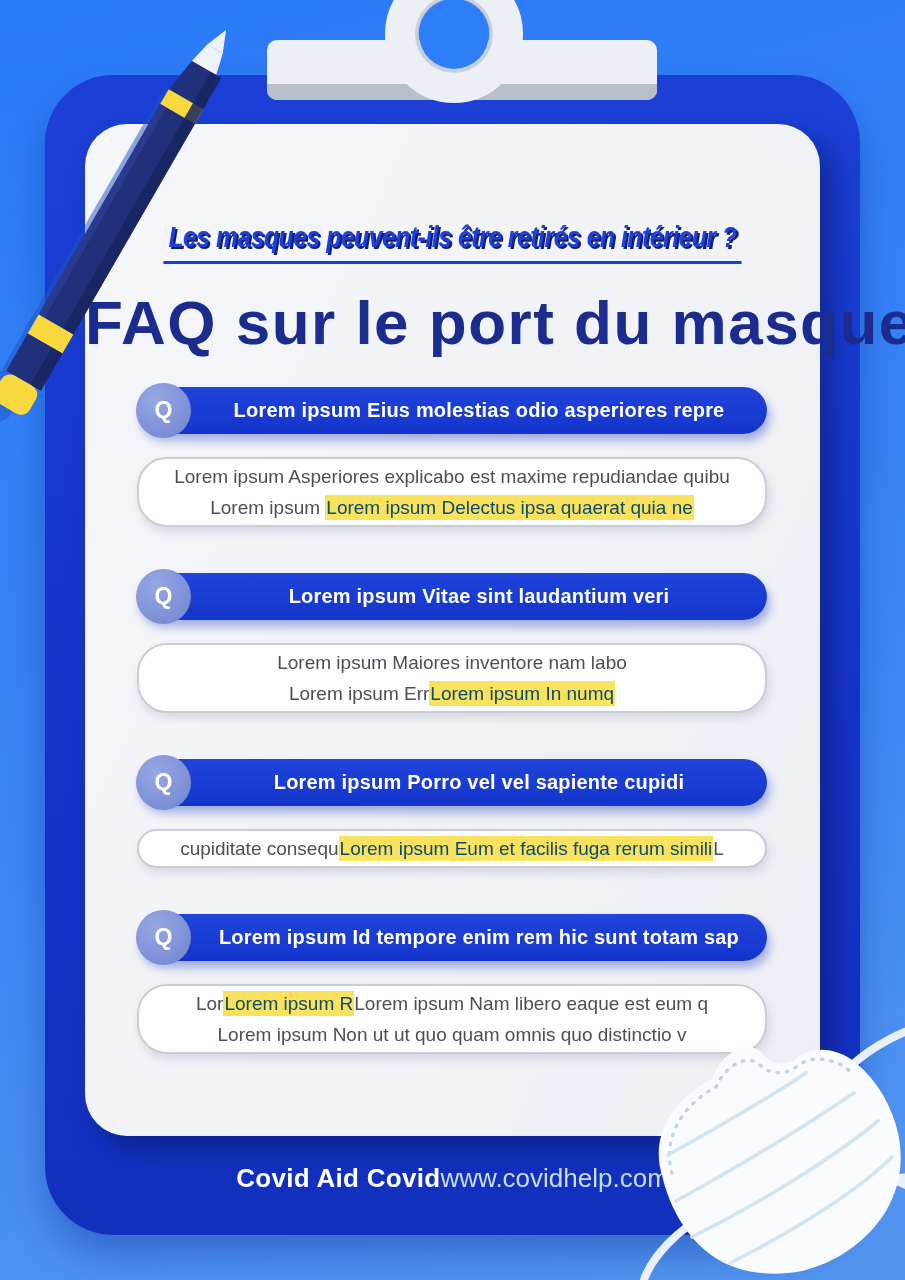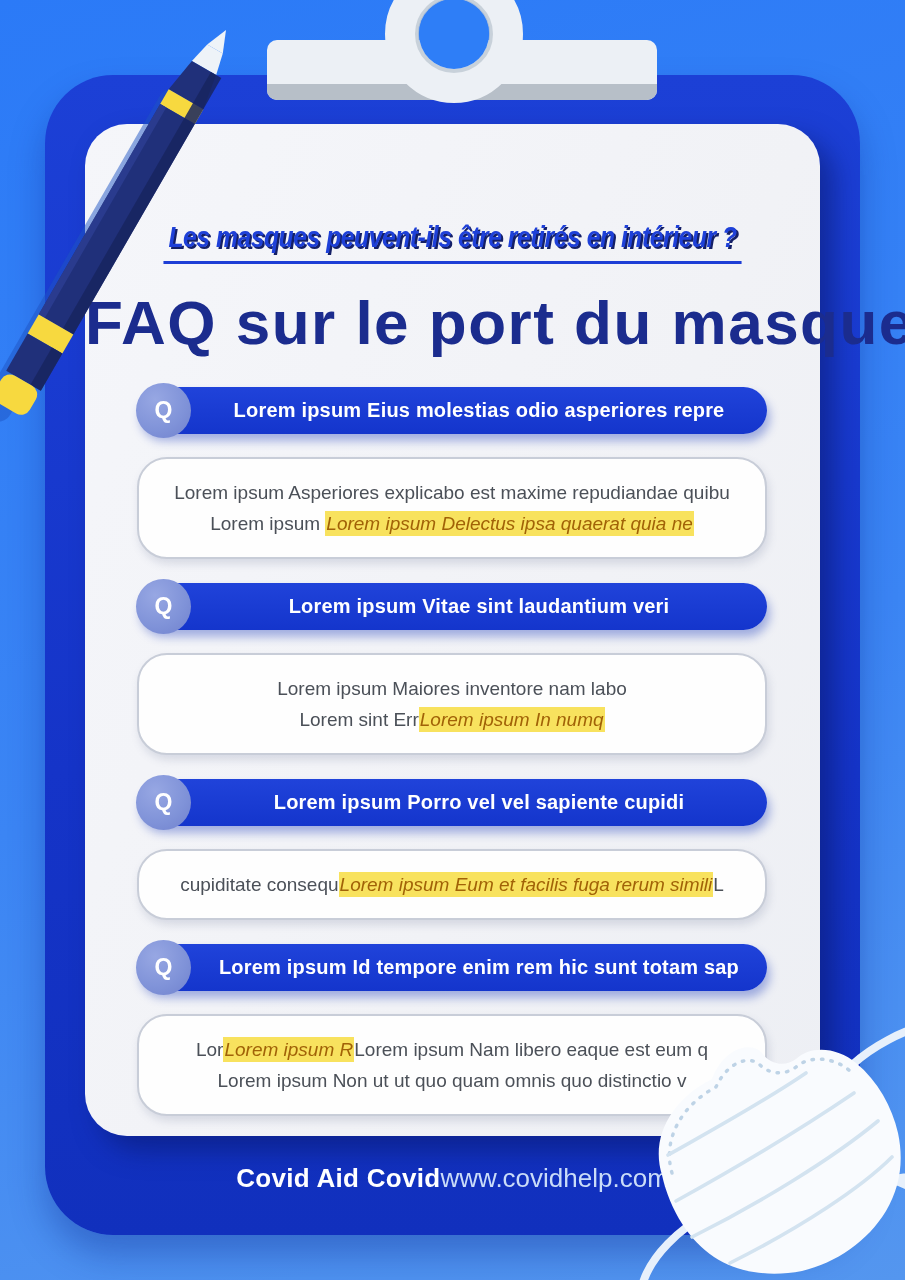--- a/index.html
+++ b/index.html
@@ -60,28 +60,28 @@
     color:#fff; font-weight:700; font-size:23px;
     display:flex; align-items:center; justify-content:center;
   }
   .qlabel{
     color:#fff; font-weight:700; font-size:20px; letter-spacing:.2px;
     padding-left:54px; white-space:nowrap;
   }
   .answer{
     background:#fefefe;
     border:2px solid #c8cdd8; border-radius:30px;
-    margin-bottom:24px; padding:18px 16px;
+    margin-bottom:46px; padding:2px 16px;
     box-shadow:2px 5px 8px rgba(90,100,140,.18);
     text-align:center;
   }
   .aline{
     font-size:19px; line-height:31px; color:#4b5058; white-space:nowrap;
   }
-  .hl{background:#f8e25e; padding:2px 1px; color:#a16207;font-style:italic;}
+  .hl{background:#f8e25e; padding:2px 1px; color:#0c4a6e;}
 
   
   .footer{
     position:absolute; left:85px; top:1163px; width:735px; text-align:center;
     font-size:26px; white-space:nowrap;
   }
   .site-name{color:#ffffff; font-weight:700; letter-spacing:.3px;}
   .site-url{color:#cadcf8; font-weight:400;margin-top:16px;}
 </style>
 </head>
@@ -103,21 +103,21 @@
         <div class="answer">
           <div class="aline"><span class="seg">Lorem ipsum Asperiores explicabo est maxime repudiandae quibu</span></div>
           <div class="aline"><span class="seg">Lorem ipsum </span><span class="hl">Lorem ipsum Delectus ipsa quaerat quia ne</span></div>
         </div>
         <div class="pill">
           <span class="qbadge">Q</span>
           <span class="qlabel">Lorem ipsum Vitae sint laudantium veri</span>
         </div>
         <div class="answer">
           <div class="aline"><span class="seg">Lorem ipsum Maiores inventore nam labo</span></div>
-          <div class="aline"><span class="seg">Lorem sint Err</span><span class="hl">Lorem ipsum In numq</span></div>
+          <div class="aline"><span class="seg">Lorem ipsum Err</span><span class="hl">Lorem ipsum In numq</span></div>
         </div>
         <div class="pill">
           <span class="qbadge">Q</span>
           <span class="qlabel">Lorem ipsum Porro vel vel sapiente cupidi</span>
         </div>
         <div class="answer">
           <div class="aline"><span class="seg">cupiditate consequ</span><span class="hl">Lorem ipsum Eum et facilis fuga rerum simili</span><span class="seg">L</span></div>
         </div>
         <div class="pill">
           <span class="qbadge">Q</span>

